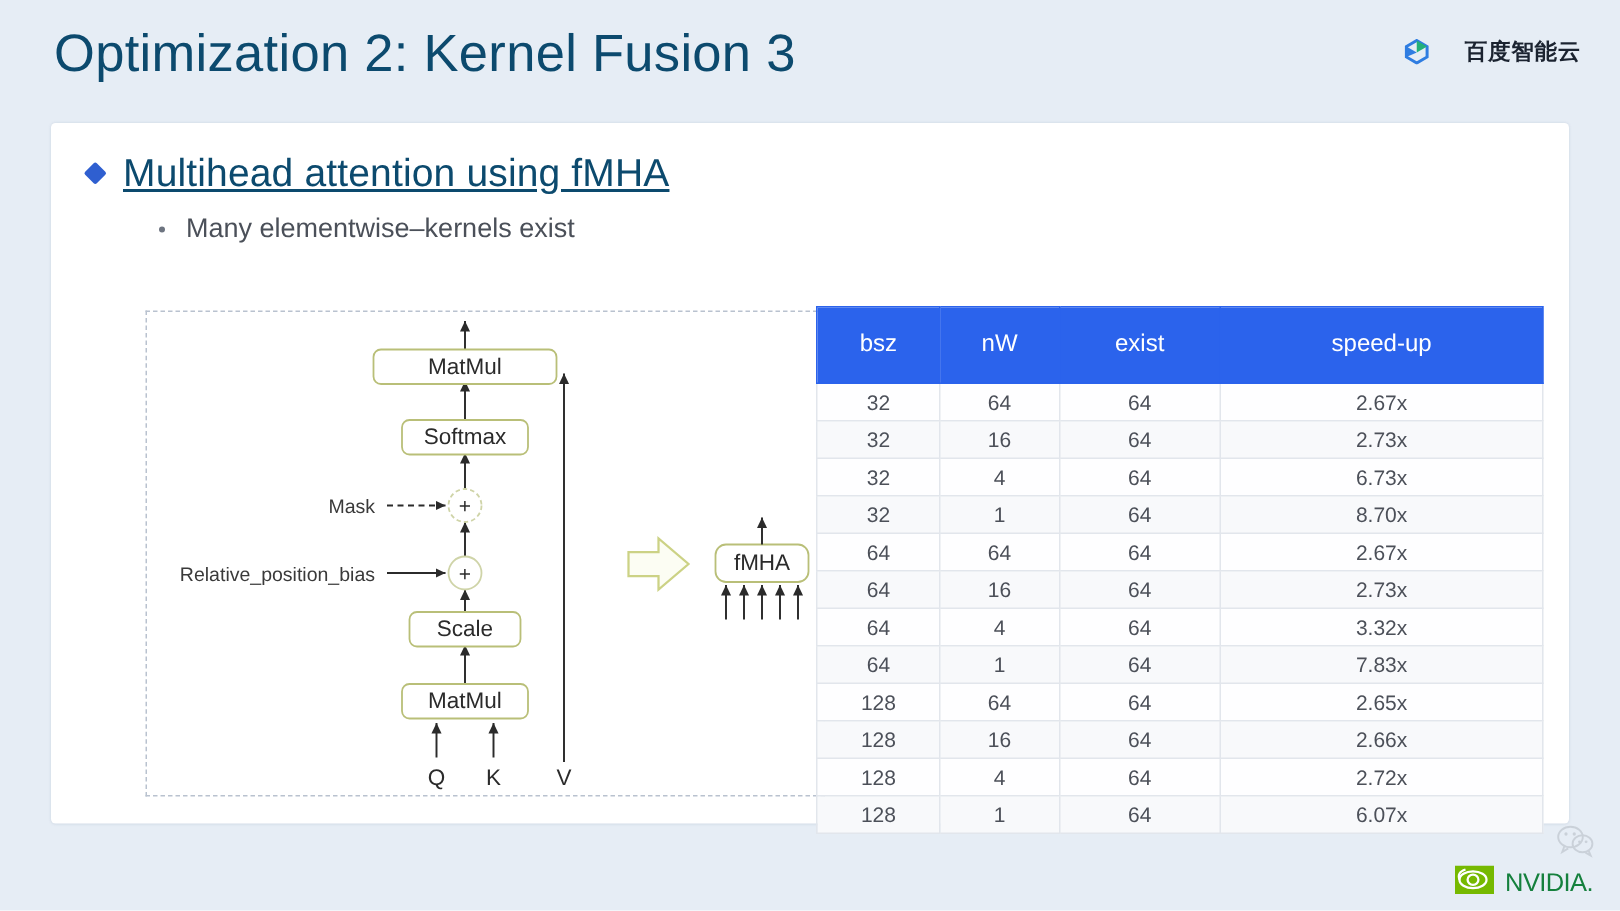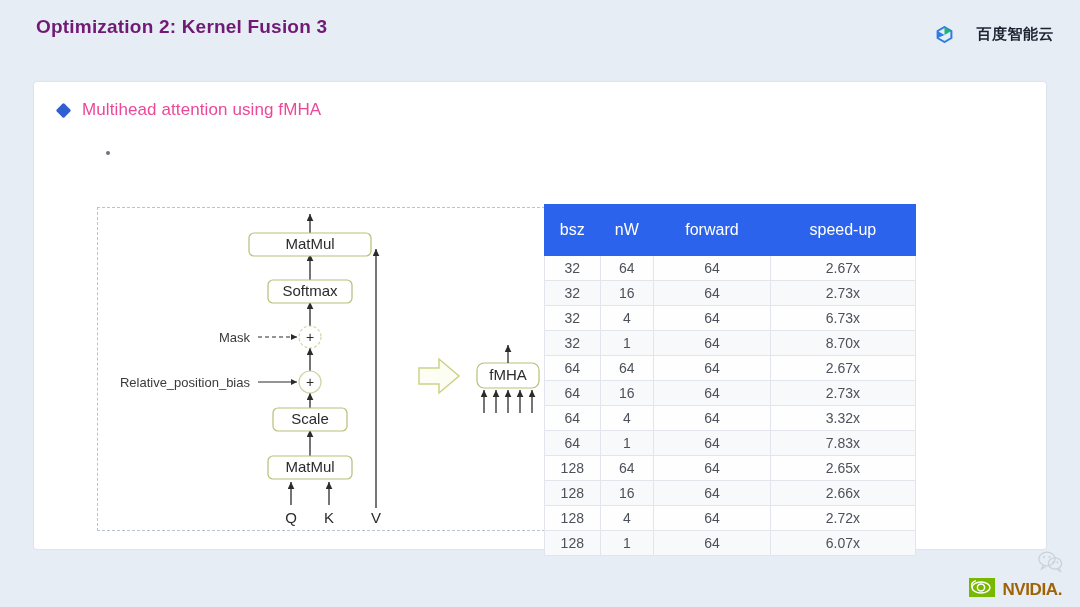--- a/index.html
+++ b/index.html
@@ -5,21 +5,21 @@
   html,body{margin:0;padding:0;}
   body{
     width:1080px;height:607px;
     background:#e6edf5;
     font-family:"Liberation Sans","DejaVu Sans",sans-serif;
     overflow:hidden;position:relative;
   }
   
   .slide-title{
     position:absolute;left:36px;top:16px;
-    font-size:19px;color:#701a75;font-weight:700;letter-spacing:.2px;
+    font-size:35px;color:#0c4a6e;font-weight:400;letter-spacing:.2px;
   }
   
   .brand{
     position:absolute;right:26px;top:25px;
     display:flex;align-items:center;gap:24px;
   }
   .brand-mark{width:17px;height:17px;position:relative;flex:0 0 auto;}
   .brand-text{font-size:15px;color:#1b2330;font-weight:700;letter-spacing:.5px;}
   
   .card{
@@ -28,60 +28,60 @@
     box-shadow:0 0 2px rgba(80,100,140,.18);
   }
   
   .sec-head{
     position:absolute;left:24px;top:18px;display:flex;align-items:center;gap:13px;
   }
   .diamond{
     width:11px;height:11px;background:#2f5fd0;
     transform:rotate(45deg);border-radius:1.5px;flex:0 0 auto;
   }
-  .sec-head-text{font-size:17px;color:#ec4899;letter-spacing:.1px;}
+  .sec-head-text{font-size:26px;color:#0c4a6e;letter-spacing:.1px;text-decoration:underline;}
   
   .bullets{position:absolute;left:72px;top:58px;}
   .bullet-row{display:flex;align-items:flex-start;gap:14px;margin-bottom:11px;}
   .bullet-dot{
     width:4px;height:4px;border-radius:50%;background:#6d7480;
     margin-top:11px;flex:0 0 auto;
   }
   .bullet-text{font-size:18px;color:#4b5059;line-height:1.35;}
   .bullet-text sup{font-size:11px;vertical-align:super;}
   
   .diagram{
     position:absolute;left:51px;top:125px;width:451px;height:322px;
     border:1px dashed #b9c2cf;
     margin-left:12px;
   }
   .diagram svg{display:block;}
   
   .tbl-wrap{position:absolute;left:510px;top:122px;width:455px;}
-  table{border-collapse:collapse;width:372px;font-size:14px;}
+  table{border-collapse:collapse;width:485px;font-size:14px;}
   thead th{
     background:#2b63ec;color:#fff;font-weight:400;font-size:16px;
     padding:16px 0;text-align:center;border:1px solid #2b63ec;
   }
   tbody td{
     text-align:center;padding:4px 0;color:#4c5059;font-size:14px;
     border:1px solid #e2e6ec;background:#fefeff;margin-left:24px;
   }
   tbody tr:nth-child(even) td{background:#f8f9fb;}
   
   .watermark{
     position:absolute;right:16px;bottom:30px;
     display:flex;align-items:center;gap:8px;opacity:.30;
   }
   .wm-text{font-size:19px;color:#8d939c;letter-spacing:1px;font-weight:700;}
   .nvidia{
     position:absolute;right:18px;bottom:6px;
     display:flex;align-items:center;gap:7px;
   }
-  .nv-text{font-size:17px;color:#a16207;font-weight:700;letter-spacing:-.4px;}
+  .nv-text{font-size:17px;color:#15803d;font-weight:400;letter-spacing:-.4px;}
 </style>
 </head>
 <body>
 
 <div class="slide-title">Optimization 2: Kernel Fusion 3</div>
 
 <div class="brand">
   <span class="brand-mark">
     <svg width="17" height="17" viewBox="0 0 17 17">
       <path d="M8.5 1 L15.4 5 L15.4 12 L8.5 16 L1.6 12 L1.6 5 Z" fill="none" stroke="#2f7de1" stroke-width="2"></path>
@@ -95,20 +95,21 @@
 <div class="card">
 
   <div class="sec-head">
     <span class="diamond"></span>
     <span class="sec-head-text">Multihead attention using fMHA</span>
   </div>
 
   <div class="bullets">
     <div class="bullet-row">
       <span class="bullet-dot"></span>
+      <span class="bullet-text"><span>Many elementwise–kernels exist</span></span>
     </div>
   </div>
 
   <div class="diagram">
     <svg width="449" height="320" viewBox="0 0 449 320">
       <defs>
         <marker id="ah" markerWidth="7" markerHeight="7" refX="5.4" refY="2.6" orient="auto">
           <path d="M0,0 L5.4,2.6 L0,5.2 z" fill="#2b2b2b"></path>
         </marker>
       </defs>
@@ -162,21 +163,21 @@
       <line x1="434" y1="205" x2="434" y2="182" stroke="#2b2b2b" stroke-width="1.3" marker-end="url(#ah)"></line>
     </svg>
   </div>
 
   <div class="tbl-wrap">
     <table>
       <thead>
         <tr>
           <th>bsz</th>
           <th>nW</th>
-          <th>forward</th>
+          <th>exist</th>
           <th>speed-up</th>
         </tr>
       </thead>
       <tbody>
         <tr>
             <td>32</td>
             <td>64</td>
             <td>64</td>
             <td>2.67x</td>
           </tr>

